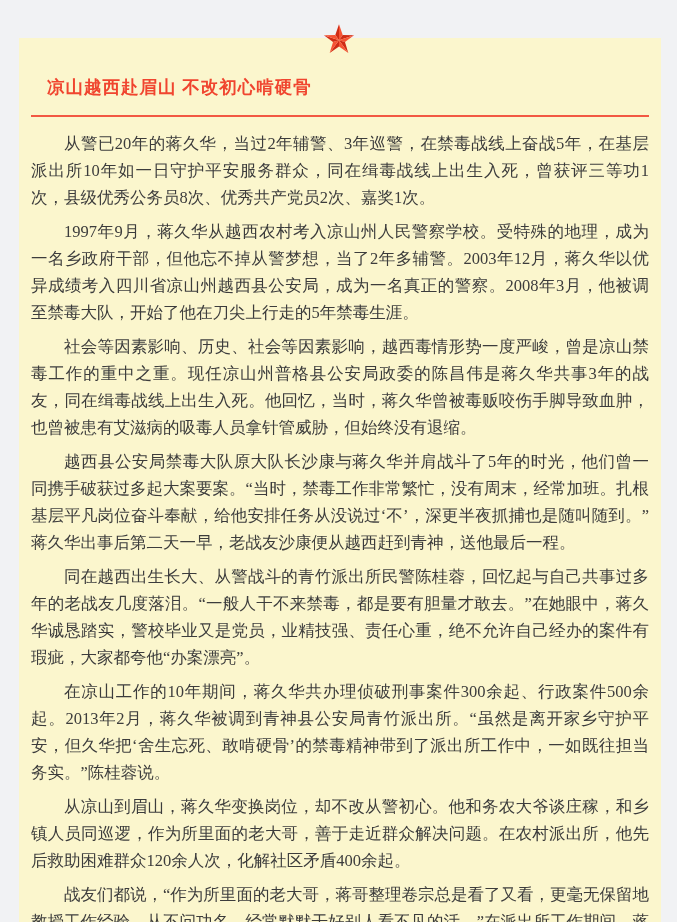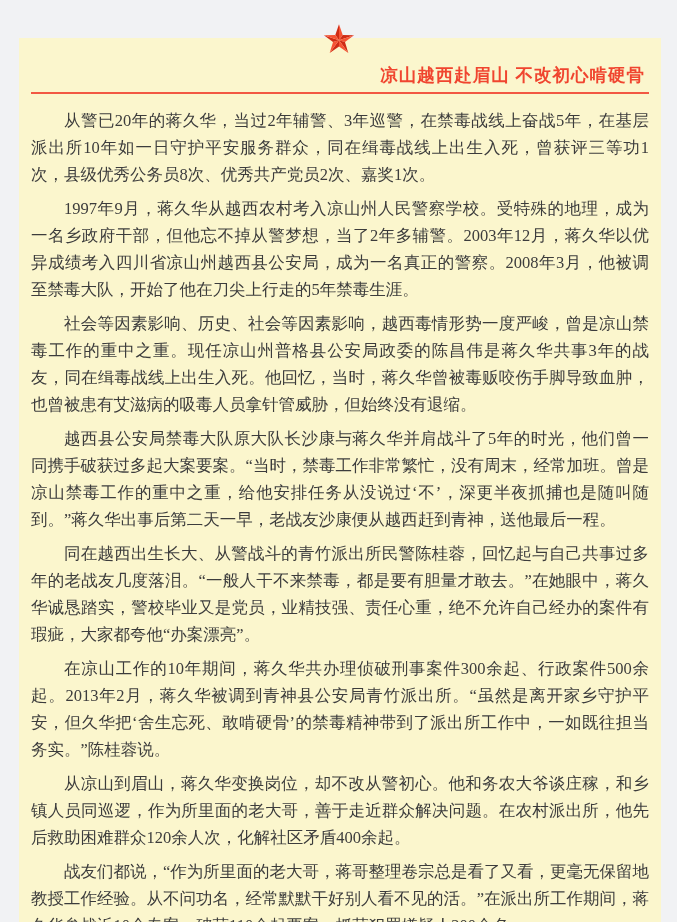--- a/index.html
+++ b/index.html
@@ -30,23 +30,23 @@
     position: absolute;
     left: 19px;
     top: 38px;
     width: 642px;
     height: 884px;
     background: var(--panel-bg, #fbf6cd);
     box-sizing: border-box;
     padding: 0 12px;
   }
   .title {
-    margin: 4px;
+    margin: 16px;
     padding-top: 21px;
-    text-align: right;
+    text-align: left;
     font-size: 17.5px;
     font-weight: bold;
     letter-spacing: 1px;
     color: var(--accent-red, #f0452f);
     font-family: "Liberation Sans", sans-serif;
   }
   .divider {
     height: 2px;
     margin-top: 5px;
     background: var(--divider-red, #f25843);
@@ -85,21 +85,21 @@
     </svg>
   </div>
 
   <div class="panel">
     <h1 class="title">凉山越西赴眉山 不改初心啃硬骨</h1>
     <div class="divider"></div>
     <div class="body">
       <p>从警已20年的蒋久华，当过2年辅警、3年巡警，在禁毒战线上奋战5年，在基层派出所10年如一日守护平安服务群众，同在缉毒战线上出生入死，曾获评三等功1次，县级优秀公务员8次、优秀共产党员2次、嘉奖1次。</p>
       <p>1997年9月，蒋久华从越西农村考入凉山州人民警察学校。受特殊的地理，成为一名乡政府干部，但他忘不掉从警梦想，当了2年多辅警。2003年12月，蒋久华以优异成绩考入四川省凉山州越西县公安局，成为一名真正的警察。2008年3月，他被调至禁毒大队，开始了他在刀尖上行走的5年禁毒生涯。</p>
       <p>社会等因素影响、历史、社会等因素影响，越西毒情形势一度严峻，曾是凉山禁毒工作的重中之重。现任凉山州普格县公安局政委的陈昌伟是蒋久华共事3年的战友，同在缉毒战线上出生入死。他回忆，当时，蒋久华曾被毒贩咬伤手脚导致血肿，也曾被患有艾滋病的吸毒人员拿针管威胁，但始终没有退缩。</p>
-      <p>越西县公安局禁毒大队原大队长沙康与蒋久华并肩战斗了5年的时光，他们曾一同携手破获过多起大案要案。“当时，禁毒工作非常繁忙，没有周末，经常加班。曾是凉山禁毒工作的重中之重，给他安排任务从没说过‘不’，深更半夜抓捕也是随叫随到。”蒋久华出事后第二天一早，老战友沙康便从越西赶到青神，送他最后一程。</p>
+      <p>越西县公安局禁毒大队原大队长沙康与蒋久华并肩战斗了5年的时光，他们曾一同携手破获过多起大案要案。“当时，禁毒工作非常繁忙，没有周末，经常加班。扎根基层平凡岗位奋斗奉献，给他安排任务从没说过‘不’，深更半夜抓捕也是随叫随到。”蒋久华出事后第二天一早，老战友沙康便从越西赶到青神，送他最后一程。</p>
       <p>同在越西出生长大、从警战斗的青竹派出所民警陈桂蓉，回忆起与自己共事过多年的老战友几度落泪。“一般人干不来禁毒，都是要有胆量才敢去。”在她眼中，蒋久华诚恳踏实，警校毕业又是党员，业精技强、责任心重，绝不允许自己经办的案件有瑕疵，大家都夸他“办案漂亮”。</p>
       <p>在凉山工作的10年期间，蒋久华共办理侦破刑事案件300余起、行政案件500余起。2013年2月，蒋久华被调到青神县公安局青竹派出所。“虽然是离开家乡守护平安，但久华把‘舍生忘死、敢啃硬骨’的禁毒精神带到了派出所工作中，一如既往担当务实。”陈桂蓉说。</p>
       <p>从凉山到眉山，蒋久华变换岗位，却不改从警初心。他和务农大爷谈庄稼，和乡镇人员同巡逻，作为所里面的老大哥，善于走近群众解决问题。在农村派出所，他先后救助困难群众120余人次，化解社区矛盾400余起。</p>
       <p>战友们都说，“作为所里面的老大哥，蒋哥整理卷宗总是看了又看，更毫无保留地教授工作经验。从不问功名，经常默默干好别人看不见的活。”在派出所工作期间，蒋久华参战近10个专案，破获110余起要案，抓获犯罪嫌疑人200余名。</p>
     </div>
   </div>
 
 </div>
 
 </body></html>

